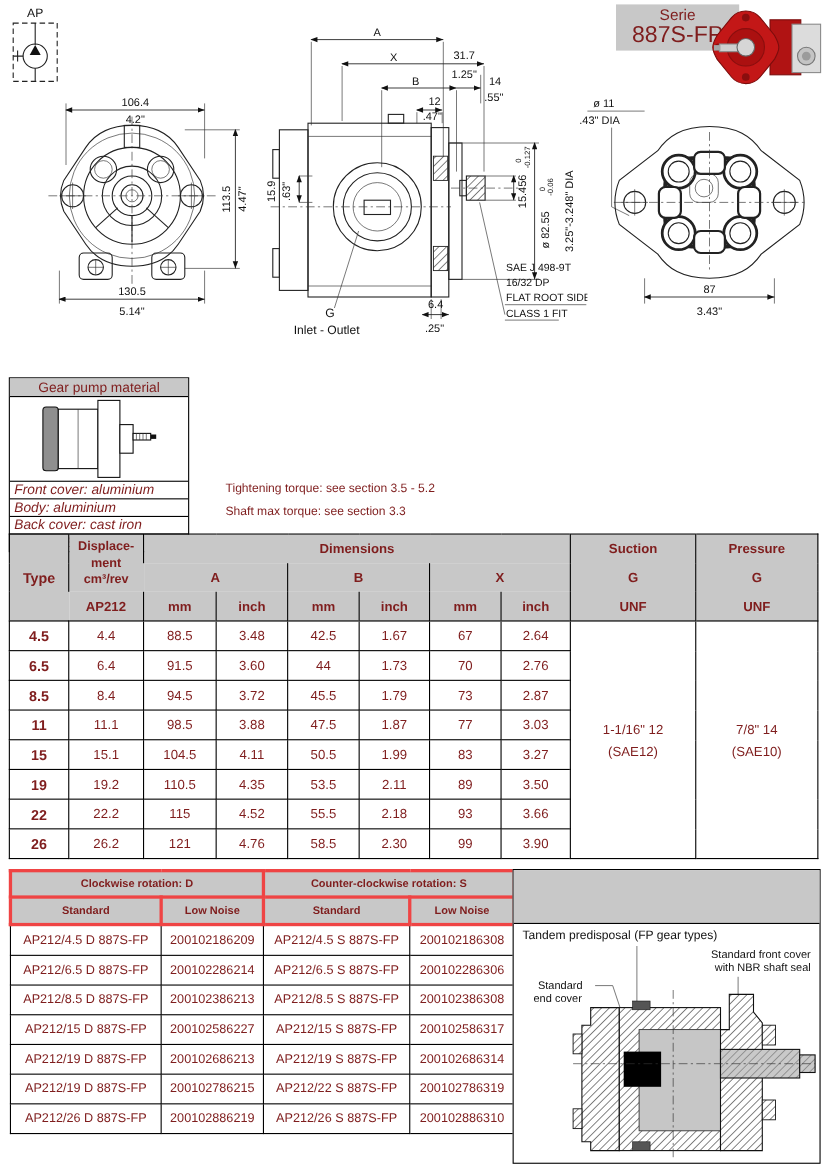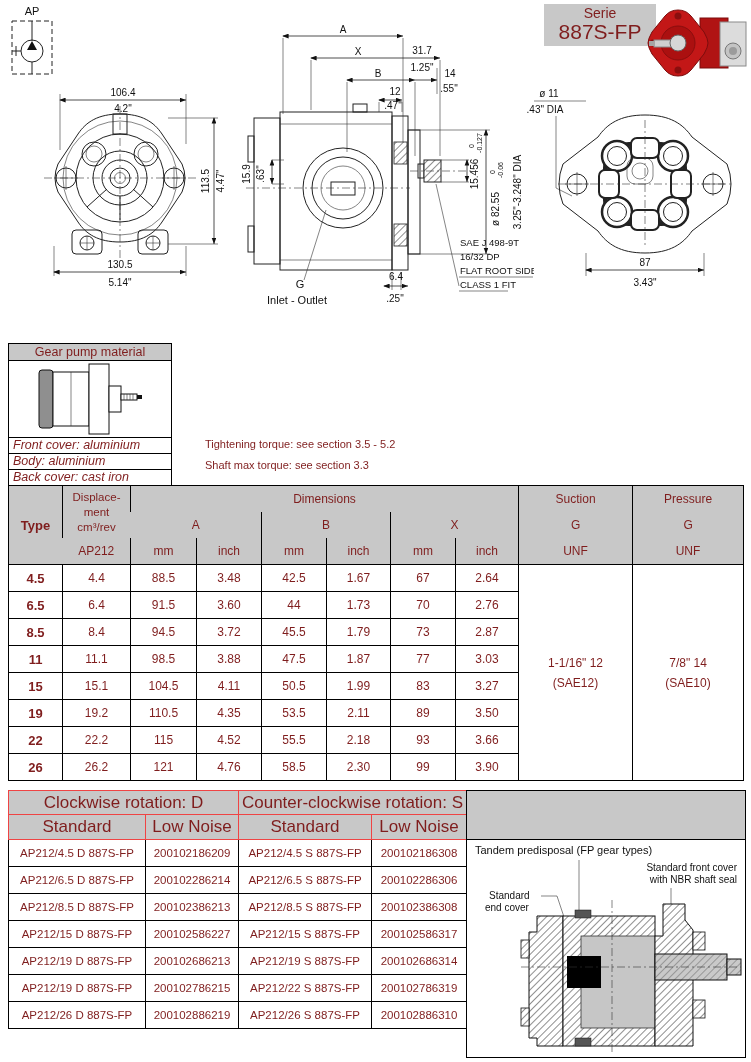--- a/index.html
+++ b/index.html
@@ -17,32 +17,32 @@
   .serie1{font-size:14px;line-height:15px;}
   .serie2{font-size:21px;line-height:22px;}
   .matbox{border:1px solid #000;background:#fff;margin-top:33px;}
   .matbox .mtitle{background:#c8c8c8;border-bottom:1px solid #000;font-size:12.5px;
                   text-align:center;height:16px;line-height:16px;}
   .matbox .mdraw{height:76px;display:flex;align-items:center;justify-content:center;}
   .matbox .mrow{border-top:1px solid #000;font-size:12.5px;height:14px;line-height:14px;padding:0 0 1px 4px;font-style:italic;}
   .note{font-size:11px;}
   table{border-collapse:collapse;table-layout:fixed;}
   .dim-table{width:735px;font-size:12px;}
-  .dim-table th{background:#c8c8c8;font-weight:normal;border-left:1px solid #000;padding:0;}
+  .dim-table th{background:#c8c8c8;font-weight:bold;border-left:1px solid #000;padding:0;}
   .dim-table th:first-child{border-left:none;}
   .dim-table{border:1px solid #000;}
   .dim-table thead tr{height:26px;}
   .dim-table td{border:1px solid #000;text-align:center;height:26px;padding:0;}
   .dim-table td.typec{font-weight:bold;font-size:13px;}
   .pre{white-space:pre-line;text-align:center;}
   .lh16{line-height:15px;font-size:11.5px;}
   .lh26{line-height:26px;}
   .lh20{line-height:20px;}
   .order-table{width:458px;font-size:11.5px;border:1px solid #000;}
-  .order-table th{background:#c8c8c8;font-weight:normal;font-size:17px;border:1px solid #ef4444;padding:0;}
+  .order-table th{background:#c8c8c8;font-weight:bold;font-size:10px;border:3px solid #ef4444;padding:0;}
   .order-table td{border:1px solid #000;text-align:center;height:26px;padding:0;}
   .order-table thead tr.h1{height:24px;} .order-table thead tr.h2{height:25px;}
   .panel{border:1px solid #000;background:#fff;}
   .panel .pgray{height:48px;background:#c8c8c8;border-bottom:1px solid #000;}
 </style>
 </head>
 <body>
 
 <div class="page">
 
@@ -69,21 +69,21 @@
     <text x="26" y="13" class="t11 mid">AP</text>
     <rect x="6" y="19" width="40" height="53" fill="none" stroke="#222" stroke-width="1" stroke-dasharray="5 3"></rect>
     <circle cx="26" cy="49" r="11" class="ln"></circle>
     <path d="M26 39 L21 48 L31 48 Z" fill="#111"></path>
     <line x1="26" y1="19" x2="26" y2="39" class="ln"></line>
     <line x1="26" y1="60" x2="26" y2="72" class="ln"></line>
     <line x1="6" y1="49" x2="15" y2="49" class="ln"></line>
     <line x1="10" y1="44" x2="10" y2="54" class="ln"></line>
   </svg>
 
-  <div class="serie-box abs" style="left:544px;top:4px;width:112px;height:40px">
+  <div class="serie-box abs" style="left:560px;top:4px;width:112px;height:40px">
     <div class="serie1">Serie</div>
     <div class="serie2">887S-FP</div>
   </div>
 
   <svg class="abs" style="left:642px;top:6px" width="106" height="74" viewBox="0 0 106 74">
     <rect x="58" y="12" width="28" height="50" fill="#b01313" stroke="#7c0d0d"></rect>
     <rect x="78" y="16" width="26" height="44" fill="#dcdcdc" stroke="#8a8a8a"></rect>
     <circle cx="91" cy="45" r="8" fill="#c4c4c4" stroke="#777"></circle>
     <circle cx="91" cy="45" r="4" fill="#9b9b9b"></circle>
     <path d="M36 4 Q44 4 49 10 L62 26 Q66 33 66 37 Q66 41 62 48 L49 64 Q44 70 36 70 Q28 70 23 64 L10 48 Q6 41 6 37 Q6 33 10 26 L23 10 Q28 4 36 4 Z" fill="#c31717" stroke="#7c0d0d"></path>

